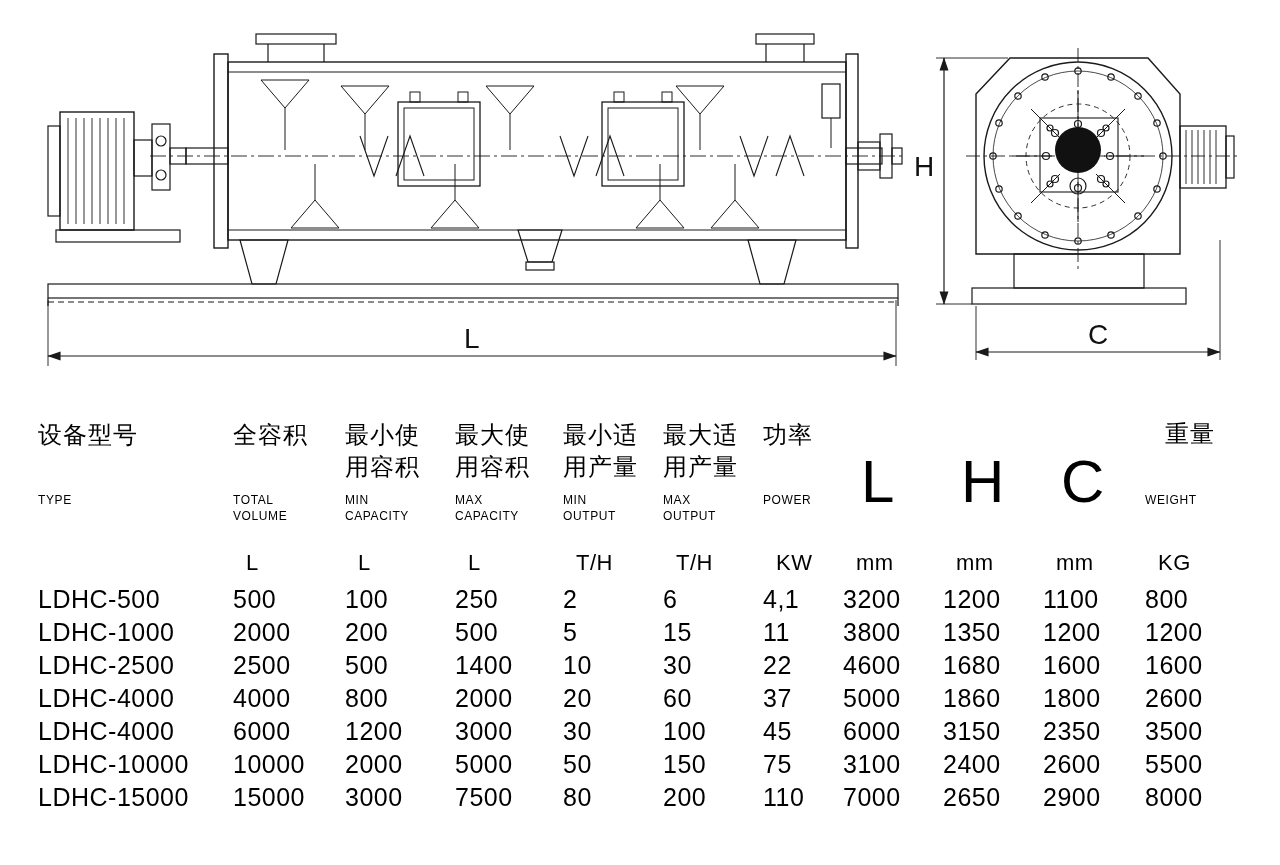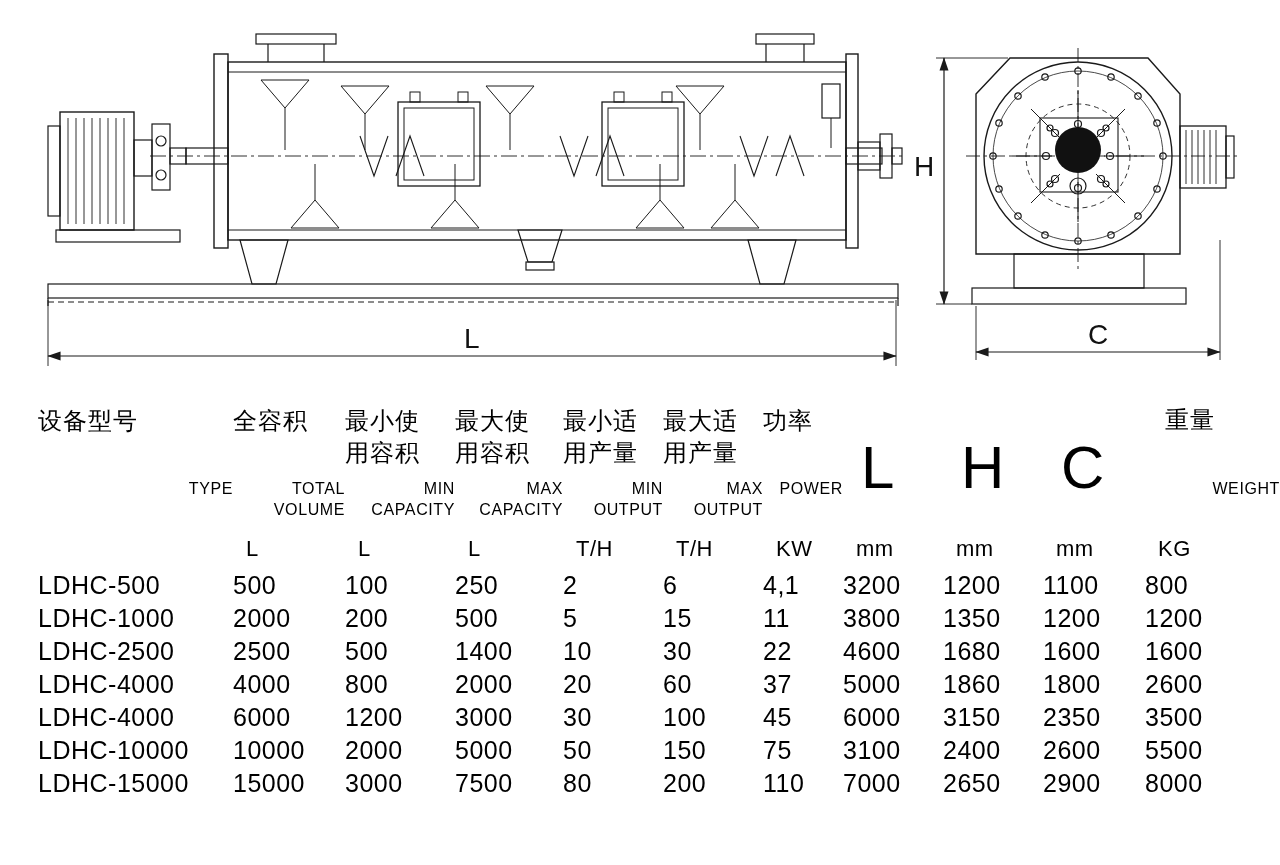--- a/index.html
+++ b/index.html
@@ -10,30 +10,31 @@
     color: #000;
   }
   .page { width: 1280px; height: 865px; background: #fff; position: relative; }
   .drawing { width: 1280px; height: 405px; }
 
   table.spec {
     border-collapse: collapse;
     table-layout: fixed;
     width: 1242px;
     margin-left: 38px;
+    margin-top: 14px;
   }
   th, td { text-align: left; font-weight: normal; padding: 0; }
 
   th.zh {
     font-size: 24px; line-height: 1.32; white-space: pre-line;
     height: 74px; vertical-align: top; letter-spacing: 1px;
   }
   th.en {
-    font-size: 16px; line-height: 1.3; white-space: pre-line;
-    height: 50px; vertical-align: top; letter-spacing: 0.6px; text-align: right;
+    font-size: 12px; line-height: 1.3; white-space: pre-line;
+    height: 50px; vertical-align: top; letter-spacing: 0.6px;
   }
   th.unit {
     font-size: 22px; height: 40px; vertical-align: middle;
     padding-left: 13px; letter-spacing: 0.5px;
   }
   th.unit.first { padding-left: 0; }
   th.big {
     font-size: 60px; font-weight: 300; vertical-align: middle;
     padding-left: 18px; font-family: "Liberation Sans", sans-serif;
   }

